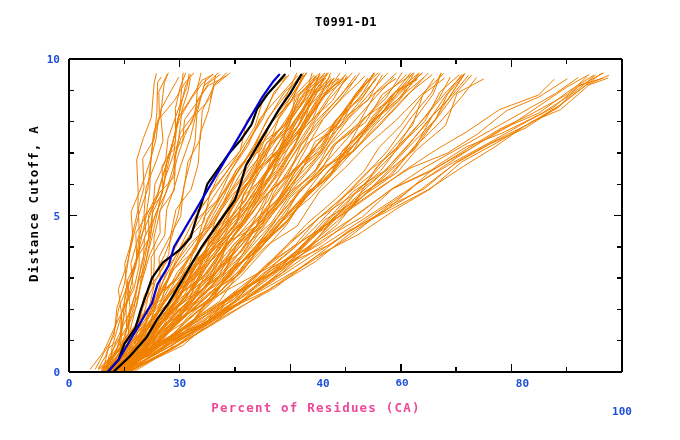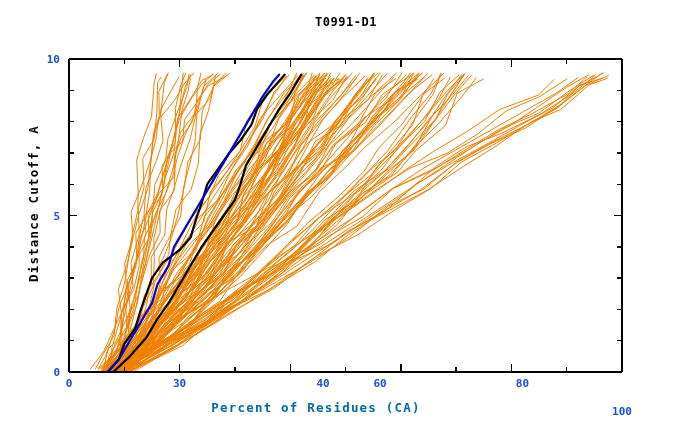--- a/index.html
+++ b/index.html
@@ -70,21 +70,21 @@
   }
   #xaxis-label {
     position: absolute;
     left: 0;
     top: 400px;
     width: 632px;
     text-align: center;
     font-family: "DejaVu Sans Mono", "Liberation Mono", monospace;
     font-size: 12.5px;
     font-weight: bold;
-    color: #0369a1;
+    color: #ec4899;
     letter-spacing: 1.2px;
   }
   #yaxis-label {
     position: absolute;
     left: -77px;
     top: 196px;
     width: 220px;
     text-align: center;
     font-family: "DejaVu Sans Mono", "Liberation Mono", monospace;
     font-size: 12.5px;
@@ -289,21 +289,21 @@
         <line x1="622" y1="90.30000000000001" x2="617" y2="90.30000000000001" stroke="#000" stroke-width="1.4" shape-rendering="crispEdges"></line>
         <line x1="69" y1="59" x2="77" y2="59" stroke="#000" stroke-width="1.4" shape-rendering="crispEdges"></line>
         <line x1="622" y1="59" x2="614" y2="59" stroke="#000" stroke-width="1.4" shape-rendering="crispEdges"></line>
       </g>
   </svg>
 
   <div id="xtick-labels">
       <div class="tick-label xtick-label" style="left: 69px;">0</div>
       <div class="tick-label xtick-label" style="left: 179.6px;">30</div>
       <div class="tick-label xtick-label" style="left: 283px; margin-left: 40px;">40</div>
-      <div class="tick-label xtick-label" style="left: 380px;">60</div>
+      <div class="tick-label xtick-label" style="left: 402px; font-family: Liberation Mono, monospace;">60</div>
       <div class="tick-label xtick-label" style="left: 511.4px; margin-left: 11px;">80</div>
       <div class="tick-label xtick-label" style="left: 622px; margin-top: 28px;">100</div>
     </div>
   <div id="ytick-labels">
       <div class="tick-label ytick-label" style="top: 372px; left: 36px; width: 24px;">0</div>
       <div class="tick-label ytick-label" style="top: 215.5px; left: 36px; width: 24px;">5</div>
       <div class="tick-label ytick-label" style="top: 59px; left: 36px; width: 24px;">10</div>
     </div>
 
   <div id="xaxis-label">Percent of Residues (CA)</div>

